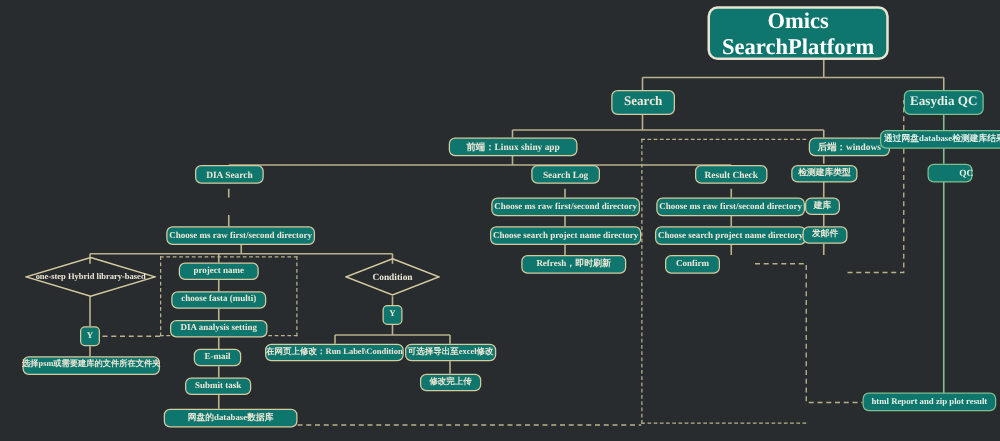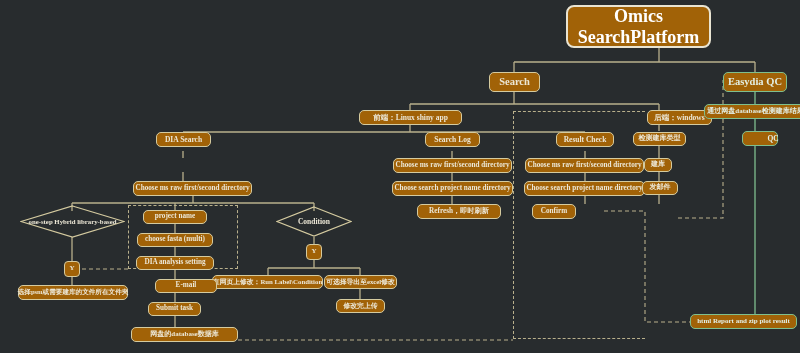--- a/index.html
+++ b/index.html
@@ -13,21 +13,21 @@
   #canvas{position:absolute;left:0;top:0;width:800px;height:353px;}
   svg.links{position:absolute;left:0;top:0;width:800px;height:353px;pointer-events:none;}
   .node{
     position:absolute;
     box-sizing:border-box;
     display:flex;align-items:center;justify-content:center;
     text-align:center;
     border:1px solid #d5cba0;
     border-radius:5px;
     color:#ece7d6;
-    background:#a16207;
+    background:#0f766e;
     line-height:1.05;
     white-space:nowrap;
     padding:0 4px;
     font-weight:bold;
   }
   .node.green{border-color:#7fbf8f;color:#e3efe5;}
   .node.title{
     border-color:#e9e4d2;border-width:2px;border-radius:8px;
     font-size:18px;line-height:1.15;white-space:pre-line;
     color:#ffffff;
@@ -187,21 +187,21 @@
   <div class="node" style="left:137px;top:233px;width:76px;height:14px;font-size:7.2px;">choose fasta (multi)</div>
 
   <div class="node" style="left:136px;top:256px;width:78px;height:14px;font-size:7.2px;">DIA analysis setting</div>
 
   <div class="node" style="left:18px;top:285px;width:110px;height:15px;font-size:6.6px;">选择psm或需要建库的文件所在文件夹</div>
 
   <div class="node" style="left:212px;top:275px;width:111px;height:14px;font-size:6.8px;">在网页上修改：Run Label\Condition</div>
 
   <div class="node" style="left:324px;top:275px;width:73px;height:14px;font-size:6.8px;">可选择导出至excel修改</div>
 
-  <div class="node" style="left:155px;top:279px;width:62px;height:14px;font-size:7.2px;">E-mail</div>
+  <div class="node" style="left:155px;top:279px;width:38px;height:14px;font-size:7.2px;">E-mail</div>
 
   <div class="node" style="left:336px;top:299px;width:49px;height:14px;font-size:6.8px;">修改完上传</div>
 
   <div class="node" style="left:148px;top:302px;width:53px;height:14px;font-size:7.2px;">Submit task</div>
 
   <div class="node" style="left:131px;top:327px;width:107px;height:15px;font-size:7px;">网盘的database数据库</div>
 
   <div class="node" style="left:417px;top:204px;width:84px;height:15px;font-size:7.2px;">Refresh，即时刷新</div>
 
   <div class="node" style="left:532px;top:204px;width:44px;height:15px;font-size:7.2px;">Confirm</div>

